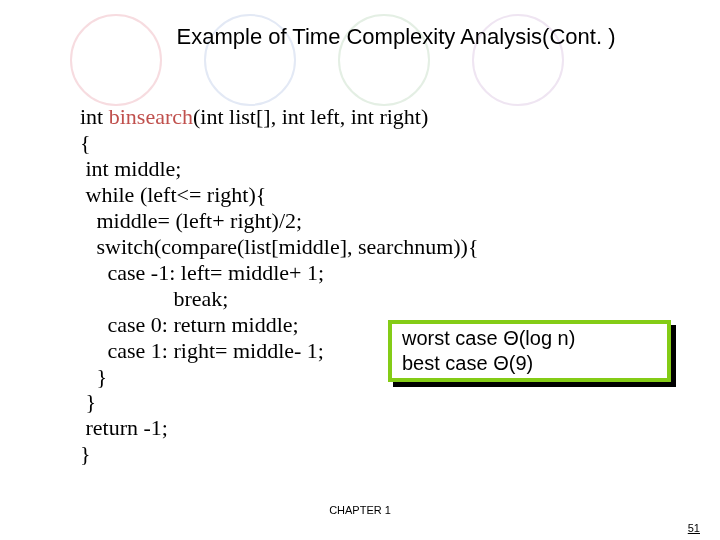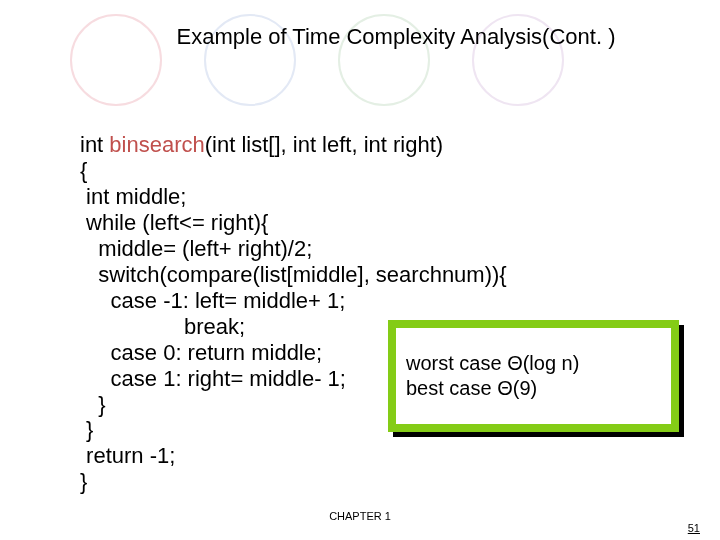--- a/index.html
+++ b/index.html
@@ -33,56 +33,57 @@
     left: 0;
     width: 720px;
     text-align: center;
     font-size: 22px;
     color: #000;
     z-index: 1;
     padding-left: 36px;
   }
   .code {
     position: absolute;
-    top: 132px;
+    top: 104px;
     left: 80px;
     font-size: 22px;
     line-height: 1.18;
     color: #000;
     white-space: pre;
     z-index: 1;
+    font-family: Liberation Serif, serif;
   }
   .fn { color: #c0504d; }
   .callout {
     position: absolute;
     top: 320px;
     left: 388px;
     width: 255px;
     background: #fff;
-    border: 8px solid #84cc16;
+    border: 4px solid #84cc16;
     box-shadow: 5px 5px 0 #000;
     font-size: 20px;
-    padding: 23px 10px;
+    padding: 2px 10px;
     line-height: 1.25;
     z-index: 2;
   }
   .footer {
     position: absolute;
     bottom: 6px;
     left: 0;
     width: 720px;
     font-size: 11px;
     color: #000;
     z-index: 1;
   }
   .footer .chap {
     position: absolute;
     left: 50%;
     transform: translateX(-50%);
-    bottom: 12px;
+    bottom: 18px;
     text-align: center;
   }
   .footer .pg {
     position: absolute;
     right: 20px;
     bottom: 0;
     text-decoration: underline;
   }
 </style>
 </head>

